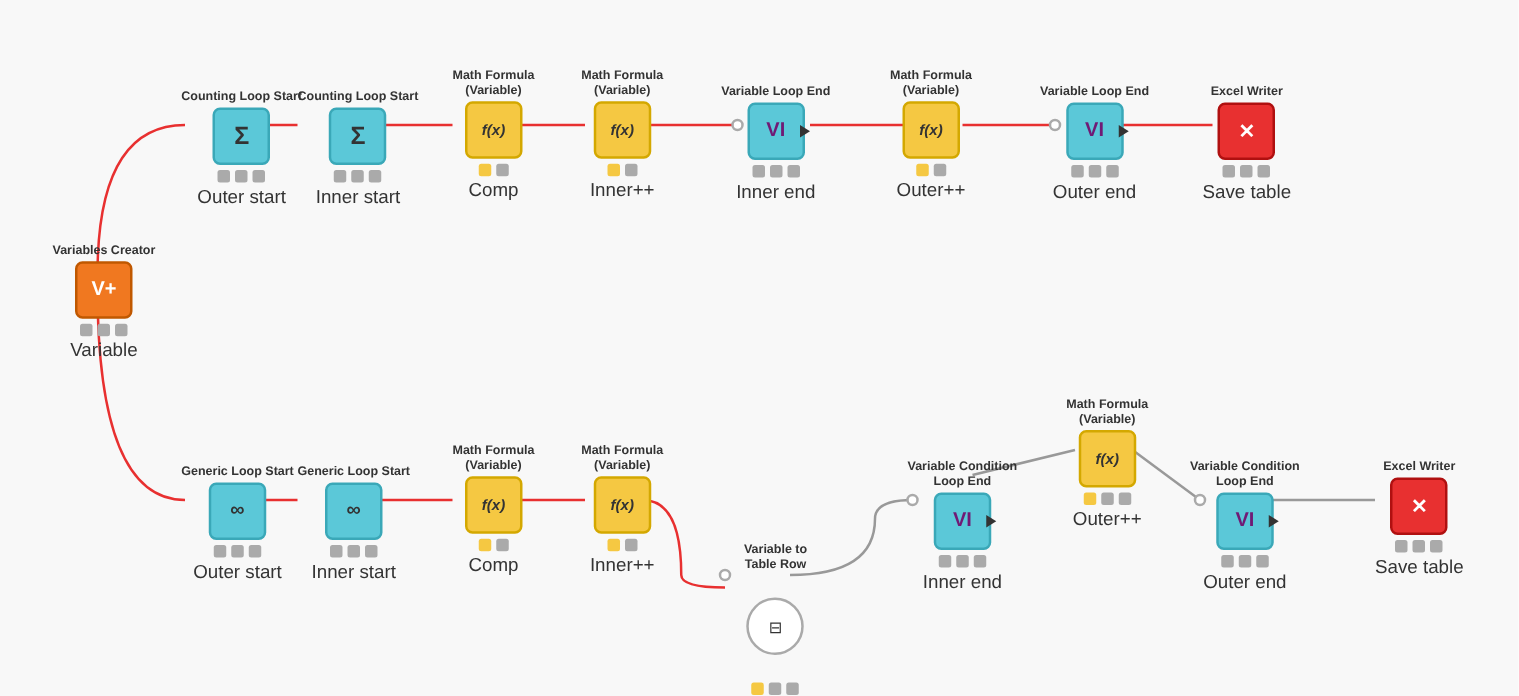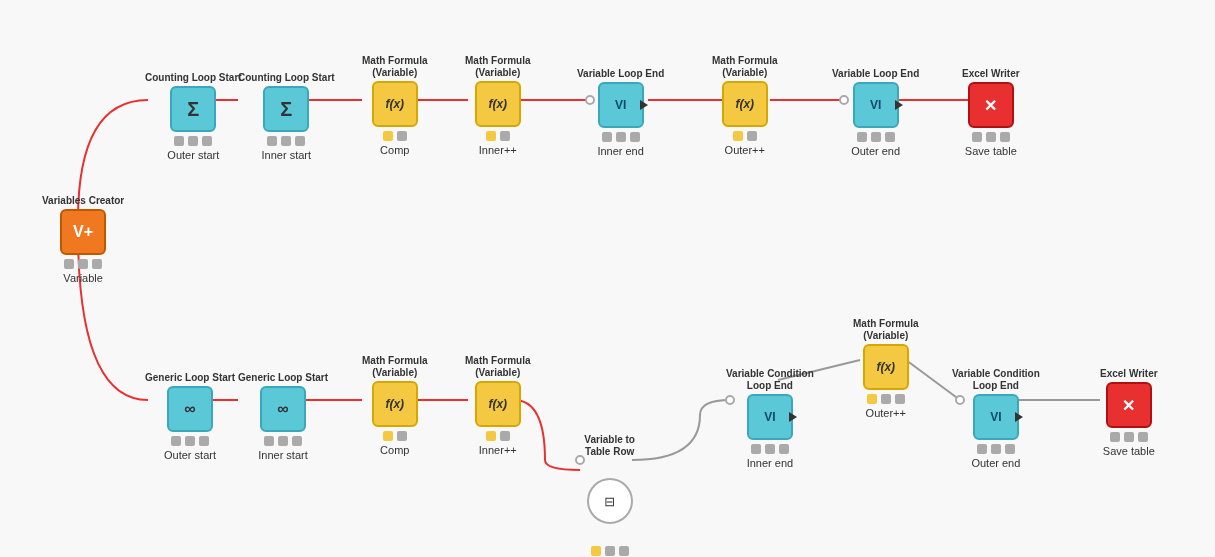--- a/index.html
+++ b/index.html
@@ -61,21 +61,21 @@
     }
     .port {
       width: 10px;
       height: 10px;
       border-radius: 2px;
       background: #ccc;
     }
     .port.yellow { background: #f5c842; }
     .port.gray { background: #aaa; }
     .node-label-bottom {
-      font-size: 11px;
+      font-size: 15px;
       color: #333;
       margin-top: 3px;
       line-height: 1.2;
     }
     .icon-sigma {
       font-size: 20px;
       color: #333;
       font-weight: bold;
     }
     .icon-fx {
@@ -83,22 +83,22 @@
       color: #333;
       font-weight: bold;
       font-style: italic;
     }
     .icon-vplus {
       font-size: 16px;
       color: white;
       font-weight: bold;
     }
     .icon-vi {
-      font-size: 12px;
-      color: #0c4a6e;
+      font-size: 16px;
+      color: #701a75;
       font-weight: bold;
     }
     .icon-excel {
       font-size: 13px;
       color: white;
       font-weight: bold;
     }
     .icon-inf {
       font-size: 16px;
       color: #333;

